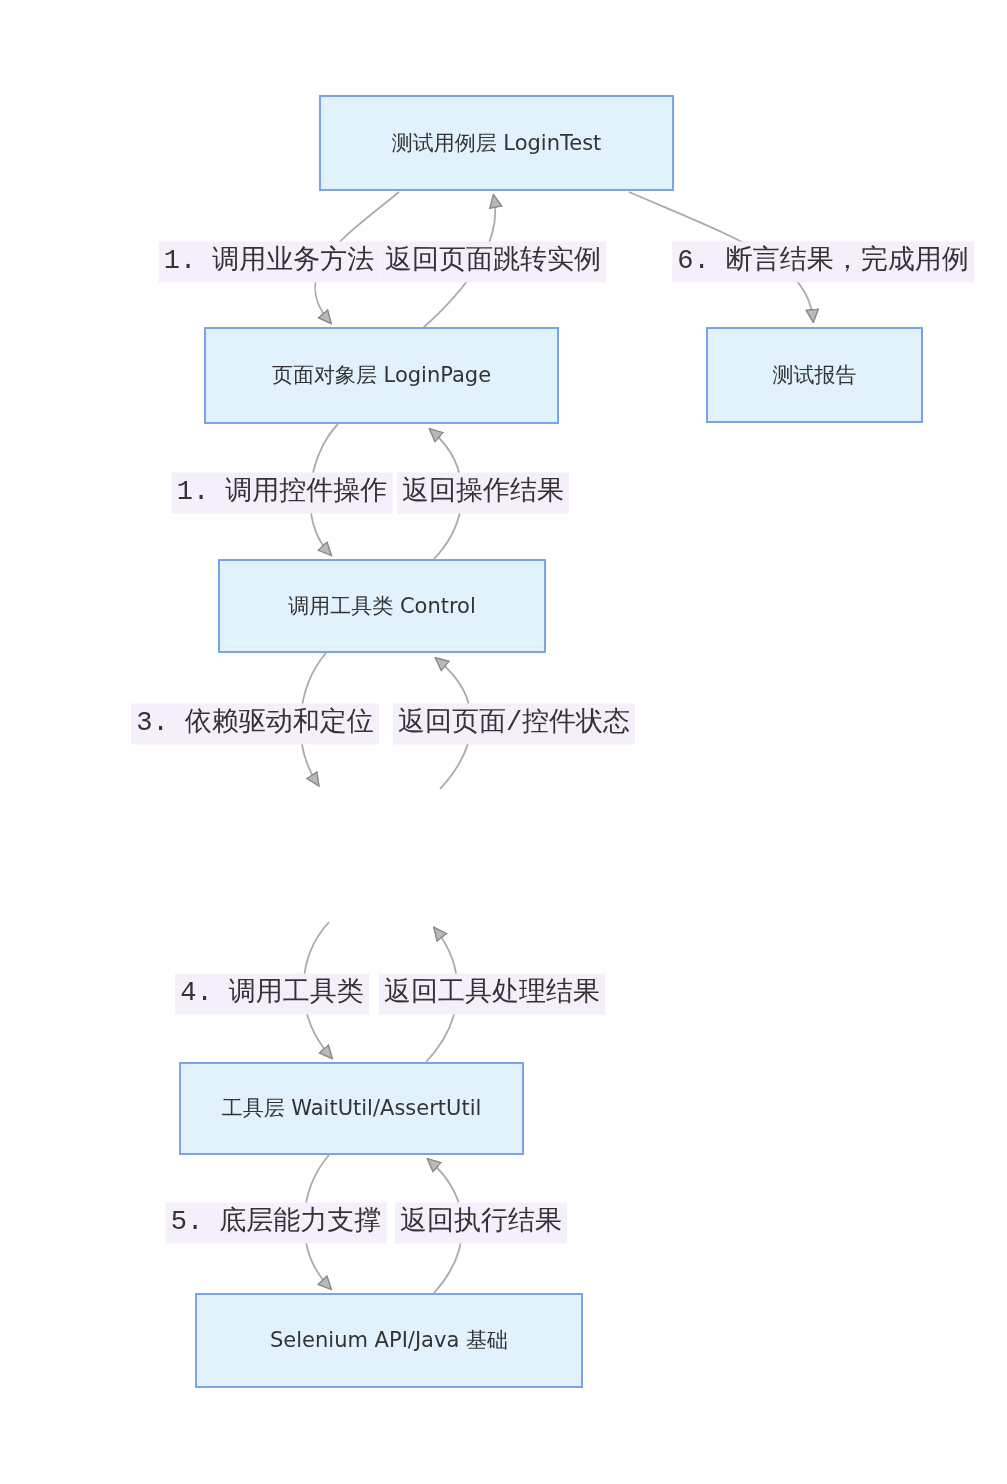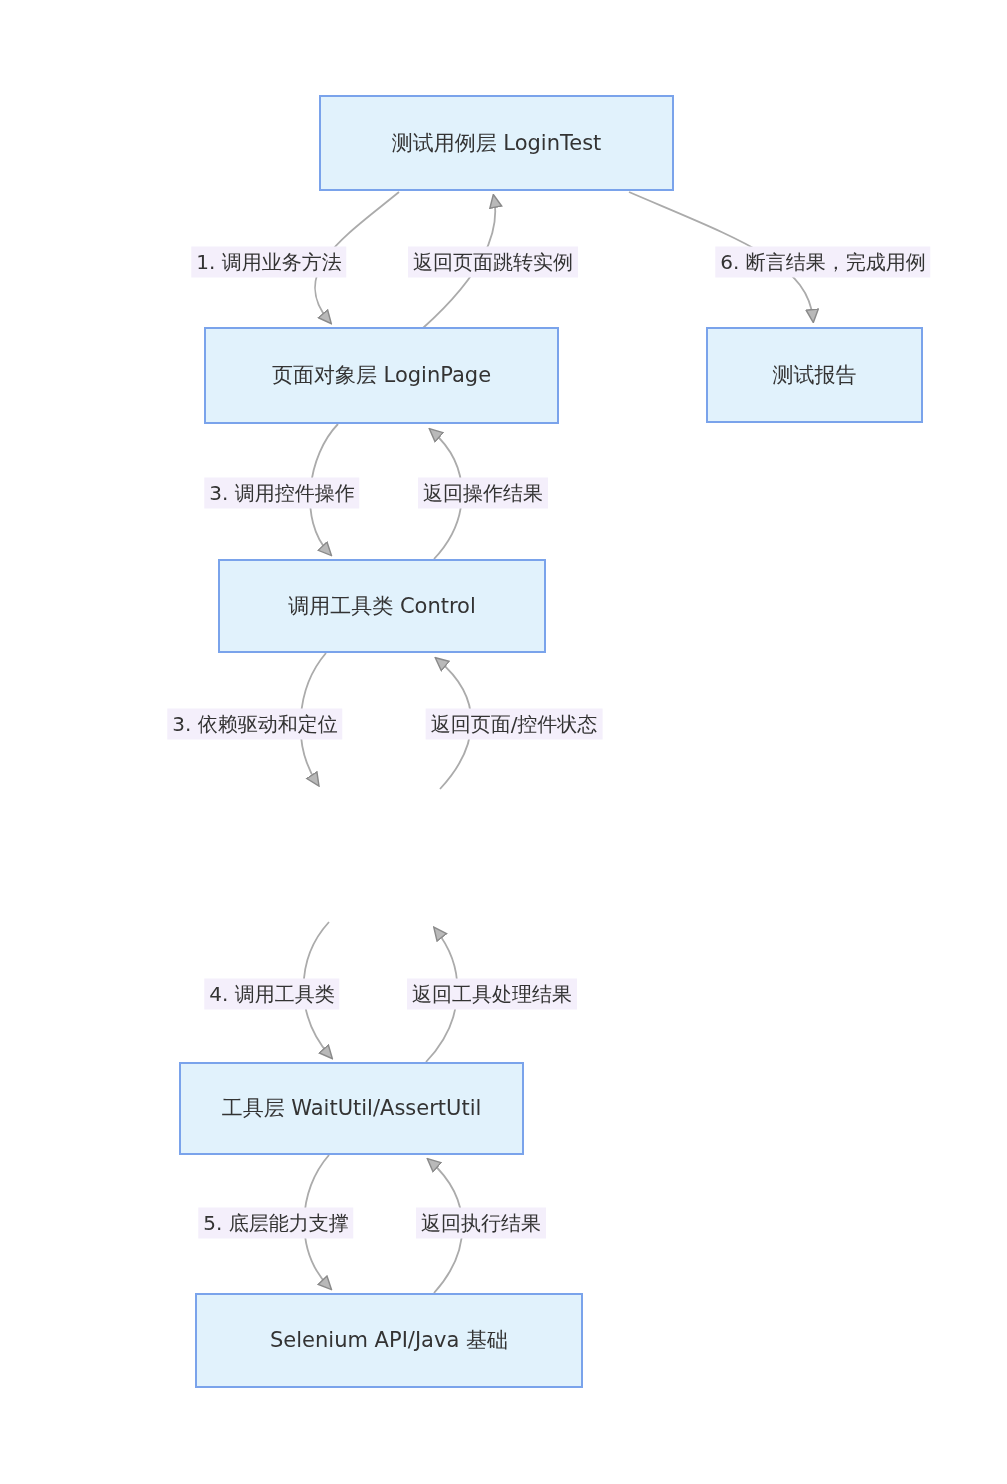--- a/index.html
+++ b/index.html
@@ -42,24 +42,25 @@
     font-size:21px;
     line-height:1.75;
     text-align:center;
     white-space:pre-line;
   }
   .edge-label{
     position:absolute;
     transform:translate(-50%,-50%);
     background:var(--label-bg);
     color:var(--text);
-    font-size:20px;
+    font-size:27px;
     line-height:1.45;
     padding:1px 5px;
     white-space:nowrap;
+    font-family:Liberation Mono, monospace;
   }
 </style>
 </head>
 <body>
 
 <div class="canvas">
 
   <svg class="edges-svg" width="1007" height="1484" viewBox="0 0 1007 1484">
     <defs>
       <marker id="arrow" viewBox="0 0 10 10" refX="7" refY="5" markerWidth="8" markerHeight="8" orient="auto">
@@ -91,21 +92,21 @@
   <div class="node" style="left:153px;top:1062px;width:345px;height:93px;">工具层 WaitUtil/AssertUtil</div>
 
   <div class="node" style="left:169px;top:1293px;width:388px;height:95px;">Selenium API/Java 基础</div>
 
   <div class="edge-label" style="left:243px;top:262px;">1. 调用业务方法</div>
 
   <div class="edge-label" style="left:467px;top:262px;">返回页面跳转实例</div>
 
   <div class="edge-label" style="left:797px;top:262px;">6. 断言结果，完成用例</div>
 
-  <div class="edge-label" style="left:256px;top:493px;">3. 调用控件操作</div>
+  <div class="edge-label" style="left:256px;top:493px;">1. 调用控件操作</div>
 
   <div class="edge-label" style="left:457px;top:493px;">返回操作结果</div>
 
   <div class="edge-label" style="left:229px;top:724px;text-align:center;">3. 依赖驱动和定位</div>
 
   <div class="edge-label" style="left:488px;top:724px;">返回页面/控件状态</div>
 
   <div class="edge-label" style="left:246px;top:994px;">4. 调用工具类</div>
 
   <div class="edge-label" style="left:466px;top:994px;">返回工具处理结果</div>

